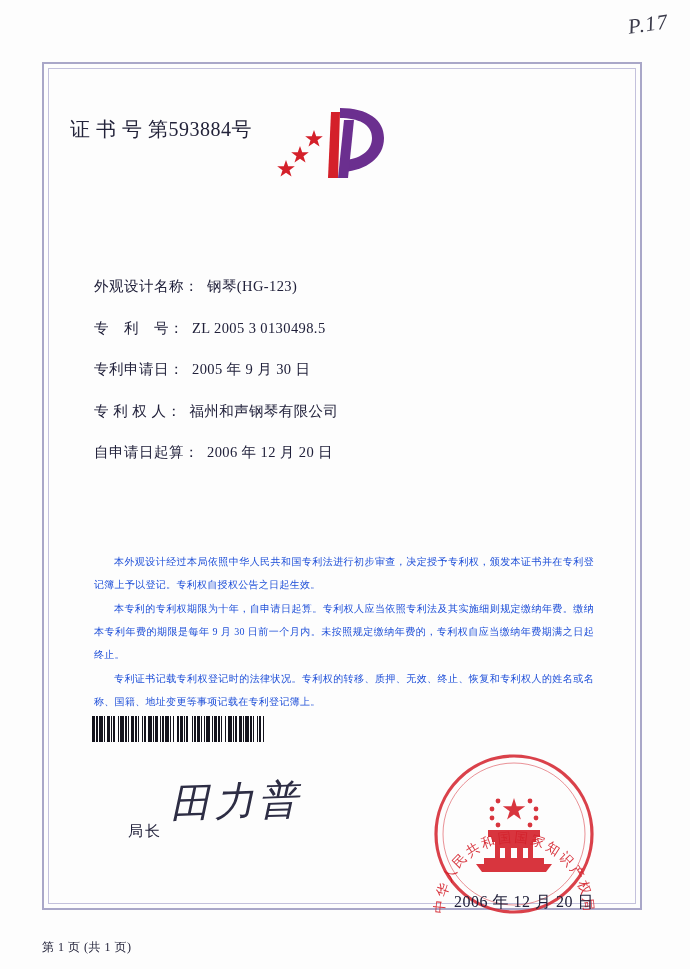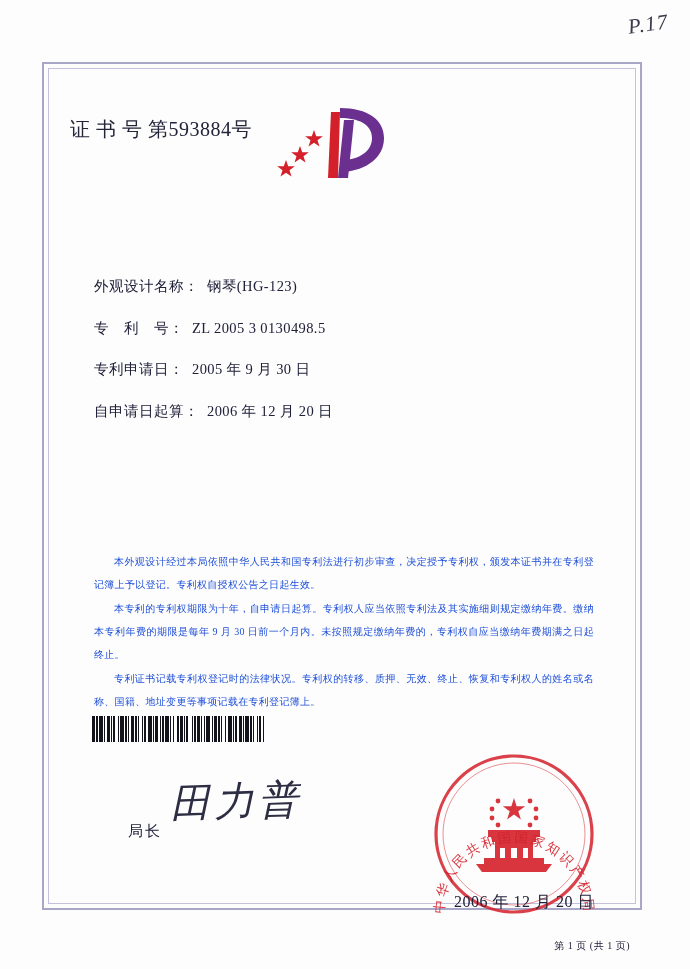--- a/index.html
+++ b/index.html
@@ -203,22 +203,22 @@
     color: #20203a;
     letter-spacing: 0.5px;
   }
 
   
   .page-footer {
     position: absolute;
     left: 0;
     right: 12px;
     top: 877px;
-    text-align: right;
-    font-size: 10px;
+    text-align: left;
+    font-size: 12px;
     color: #23233a;
     letter-spacing: 0.5px;
   }
 
   .seal-text {
     font-family: "Liberation Serif", serif;
   }
 </style>
 </head>
 <body>
@@ -256,20 +256,24 @@
         <span class="field-label">外观设计名称：</span>
         <span class="field-value">钢琴(HG-123)</span>
       </div>
       <div class="field-row">
         <span class="field-label">专　利　号：</span>
         <span class="field-value">ZL 2005 3 0130498.5</span>
       </div>
       <div class="field-row">
         <span class="field-label">专利申请日：</span>
         <span class="field-value">2005 年 9 月 30 日</span>
+      </div>
+      <div class="field-row">
+        <span class="field-label">专 利 权 人：</span>
+        <span class="field-value">福州和声钢琴有限公司</span>
       </div>
       <div class="field-row">
         <span class="field-label">自申请日起算：</span>
         <span class="field-value">2006 年 12 月 20 日</span>
       </div>
     </div>
 
     <div class="body-text">
       <p>本外观设计经过本局依照中华人民共和国专利法进行初步审查，决定授予专利权，颁发本证书并在专利登记簿上予以登记。专利权自授权公告之日起生效。</p>
       <p>本专利的专利权期限为十年，自申请日起算。专利权人应当依照专利法及其实施细则规定缴纳年费。缴纳本专利年费的期限是每年 9 月 30 日前一个月内。未按照规定缴纳年费的，专利权自应当缴纳年费期满之日起终止。</p>

